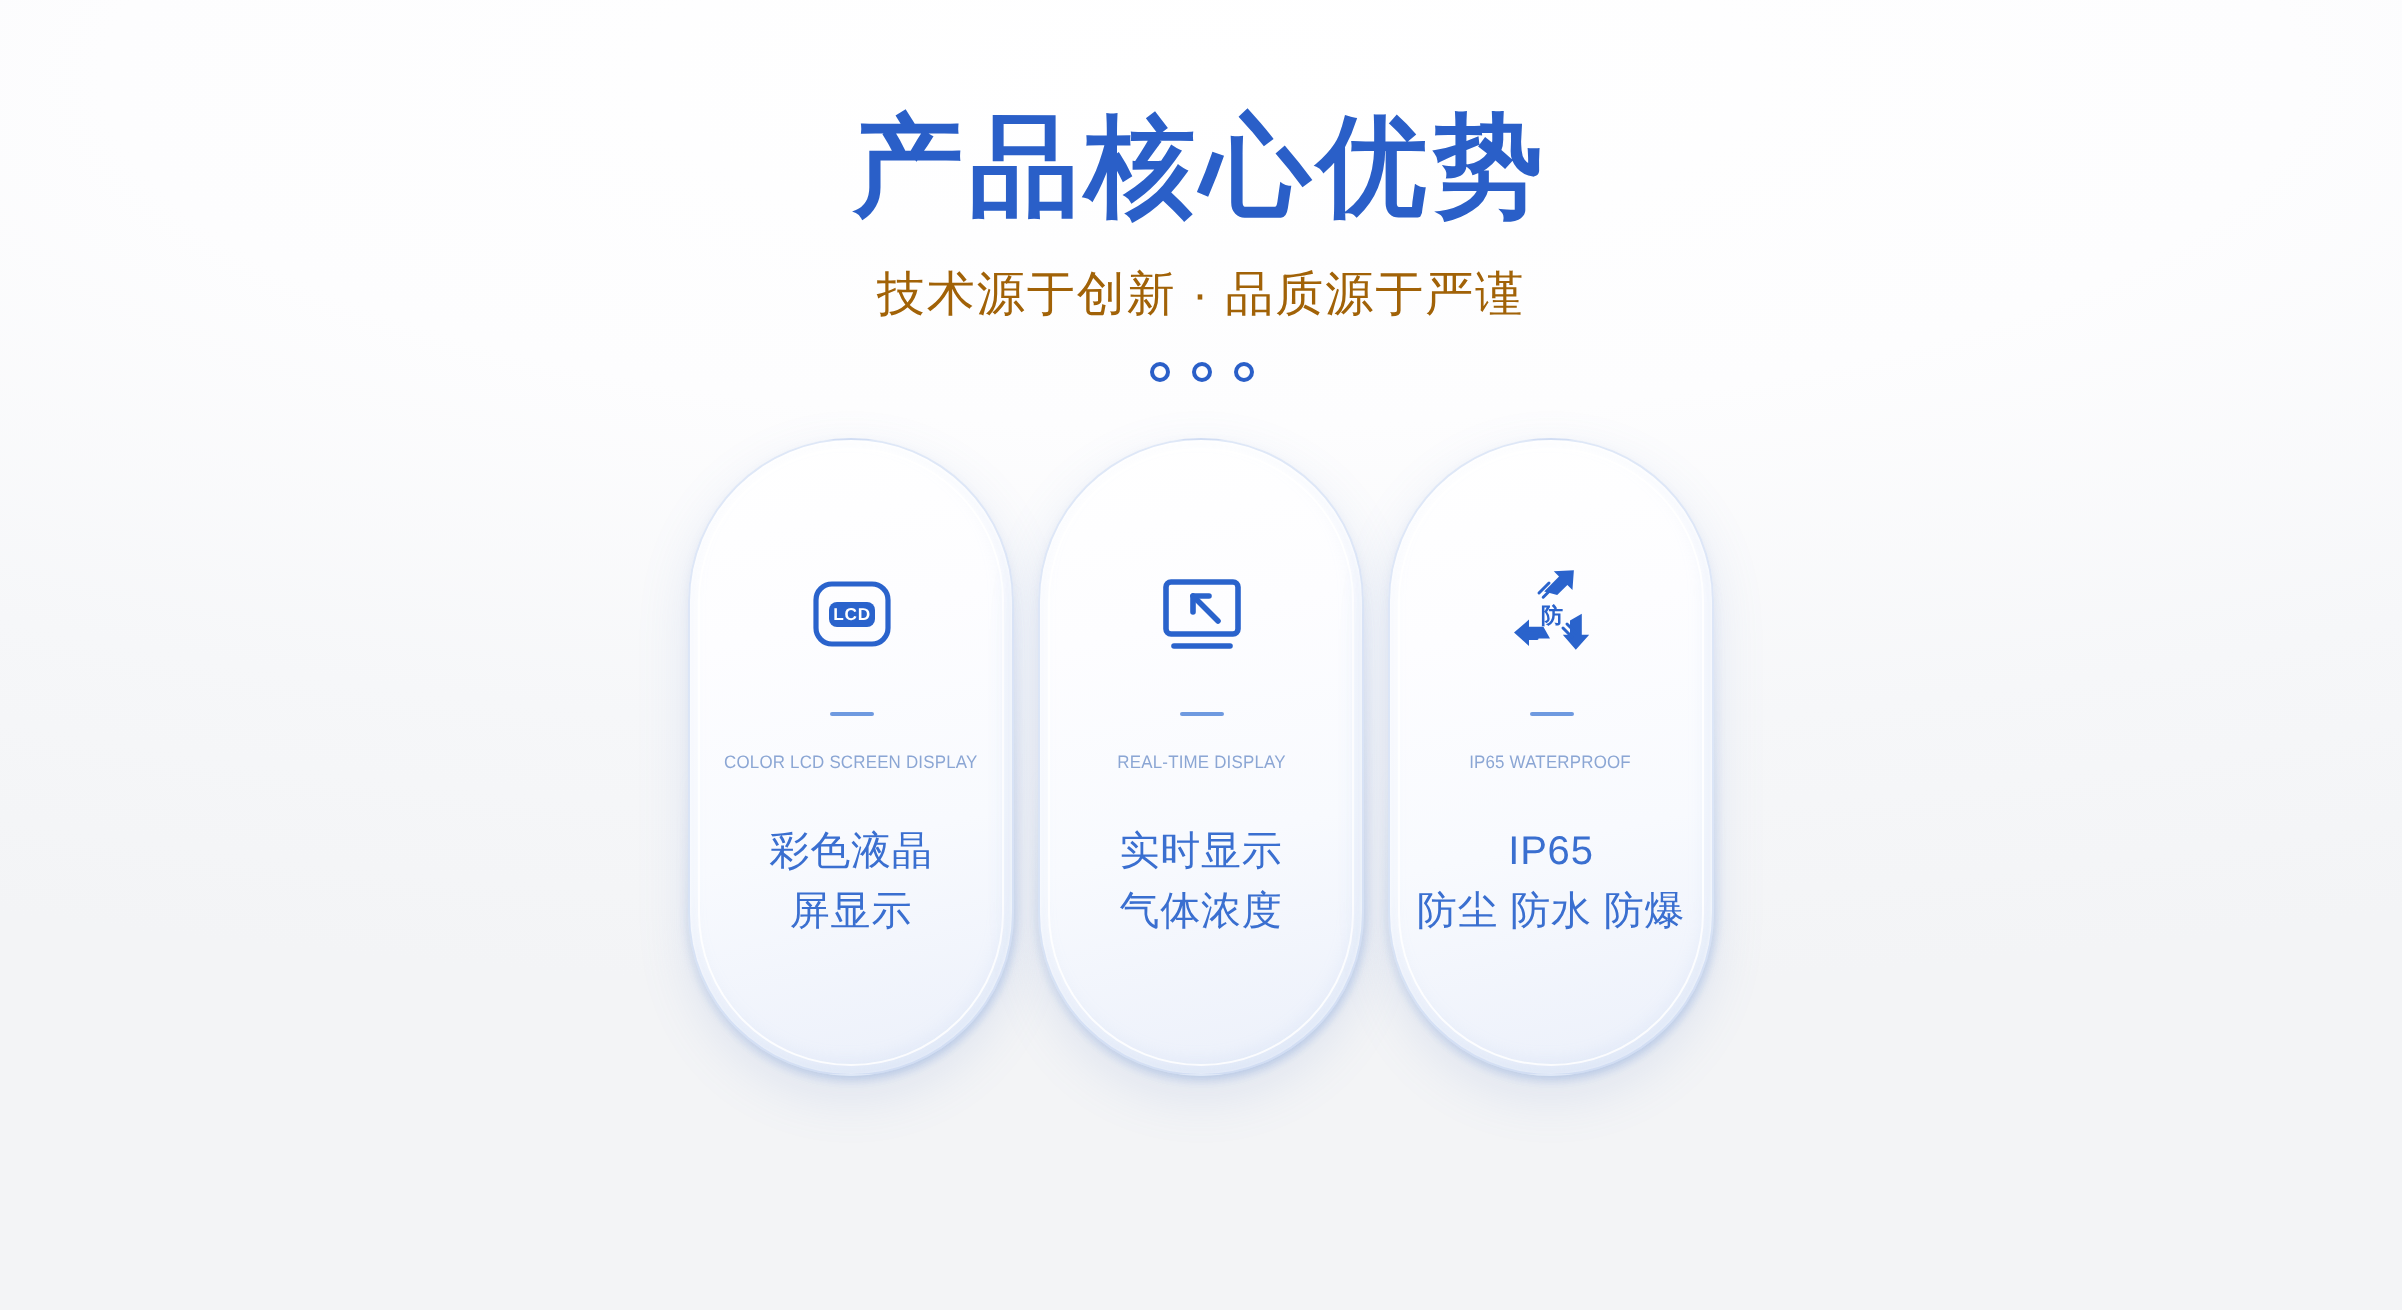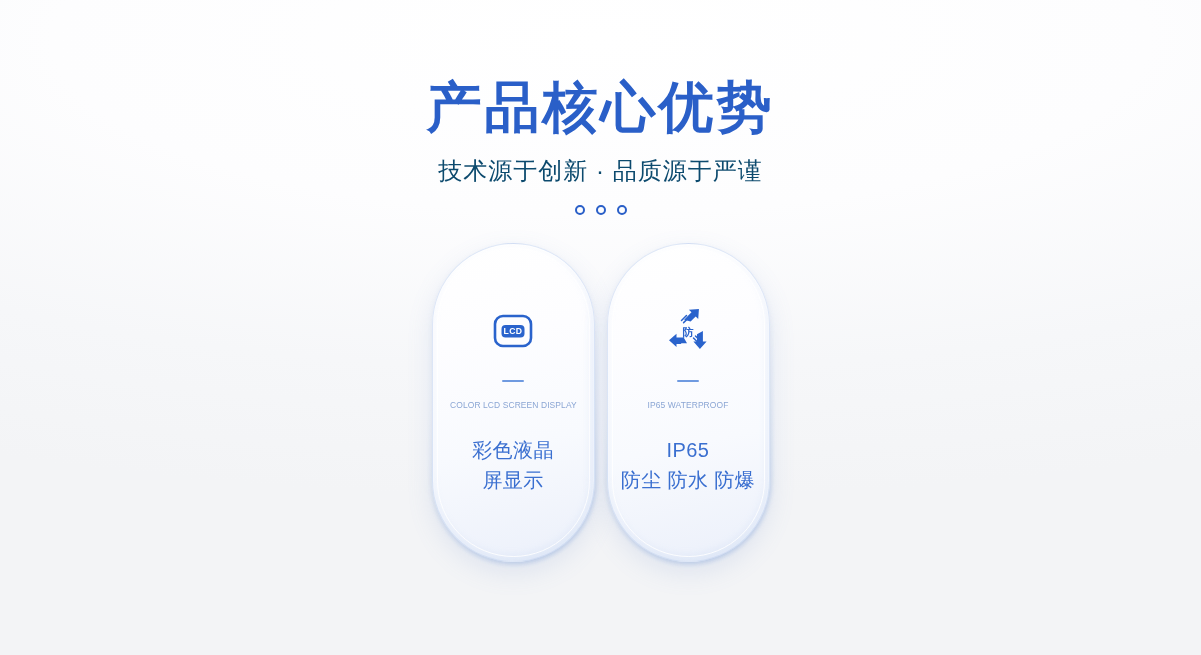--- a/index.html
+++ b/index.html
@@ -10,37 +10,37 @@
   }
   body {
     font-family: "Liberation Sans", "DejaVu Sans", sans-serif;
     background:
       radial-gradient(120% 70% at 50% 6%, #ffffff 0%, #fdfdfe 38%, #f6f7f9 72%, #f3f4f6 100%);
     position: relative;
   }
 
   
   .header {
-    padding-top: 76px;
+    padding-top: 52px;
     text-align: center;
   }
   .page-title {
     font-size: 55px;
     font-weight: 700;
     letter-spacing: 3px;
     color: #2a5fc8;
     line-height: 1.15;
     font-family: "Liberation Sans", "DejaVu Sans", sans-serif;
   }
   .page-subtitle {
     margin-top: 16px;
     font-size: 24px;
     font-weight: 400;
     letter-spacing: 1px;
-    color: #0c4a6e;
+    color: #a16207;
   }
   .dots {
     margin-top: 18px;
     display: flex;
     justify-content: center;
     gap: 11px;
   }
   .dot {
     width: 10px;
     height: 10px;
@@ -169,20 +169,34 @@
       </svg>
     </div>
     <div class="divider"></div>
     <div class="caption-en">COLOR LCD SCREEN DISPLAY</div>
     <div class="caption-cn">彩色液晶
 屏显示</div>
   </div>
 
 
 
+  <div class="card">
+    <div class="icon-wrap">
+      <svg width="54" height="52" viewBox="0 0 54 52" fill="none">
+        <rect x="9" y="11" width="36" height="26" rx="2.5" stroke="#2a63cc" stroke-width="2.8" fill="none"></rect>
+        <path d="M13 43 H41" stroke="#2a63cc" stroke-width="2.8" stroke-linecap="round"></path>
+        <path d="M35 30.5 L22.5 18" stroke="#2a63cc" stroke-width="2.8" stroke-linecap="round"></path>
+        <path d="M22.5 26 V18 H30.5" stroke="#2a63cc" stroke-width="2.8" stroke-linecap="round" stroke-linejoin="round" fill="none"></path>
+      </svg>
+    </div>
+    <div class="divider"></div>
+    <div class="caption-en">REAL-TIME DISPLAY</div>
+    <div class="caption-cn">实时显示
+气体浓度</div>
+  </div>
 
 
   <div class="card">
     <div class="icon-wrap">
       <svg width="54" height="52" viewBox="0 0 54 52" fill="none">
         <g fill="#2a63cc">
 
           <path d="M22.5 8.5 L33 8.5 L33 4.8 L40.5 11.5 L33 18 L33 14.4 L25.8 14.4 Z" transform="rotate(-45 31.5 11.4)"></path>
 
           <path d="M30 33 L40.5 33 L40.5 29.3 L48 36 L40.5 42.5 L40.5 38.9 L33.3 38.9 Z" transform="rotate(90 39 35.9)"></path>

